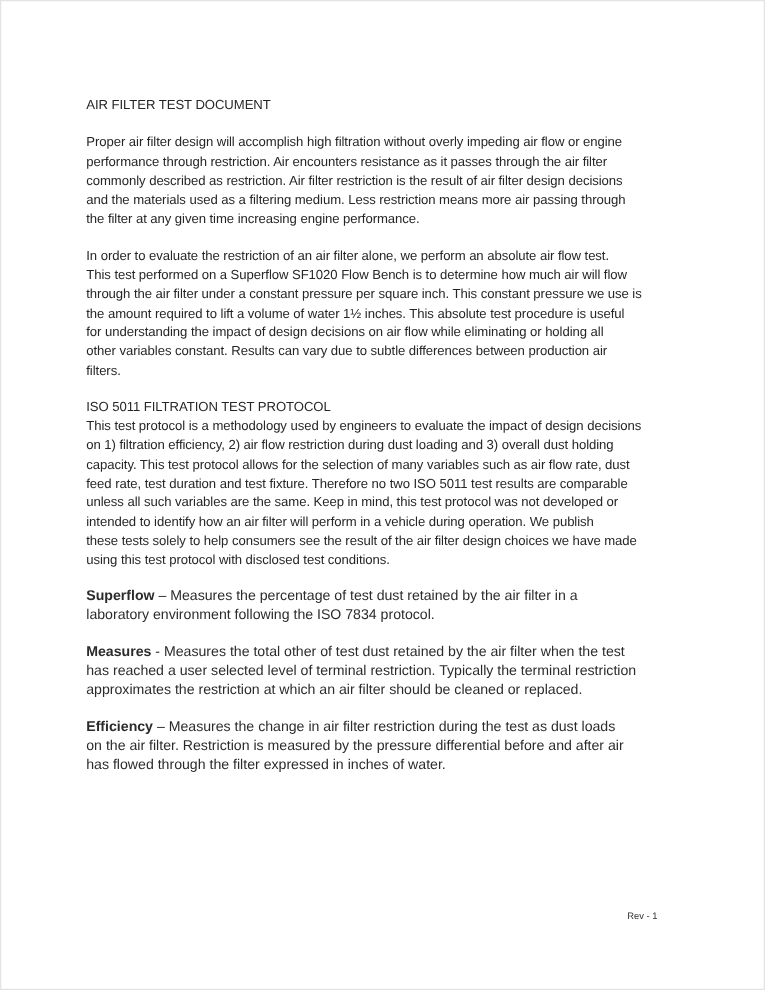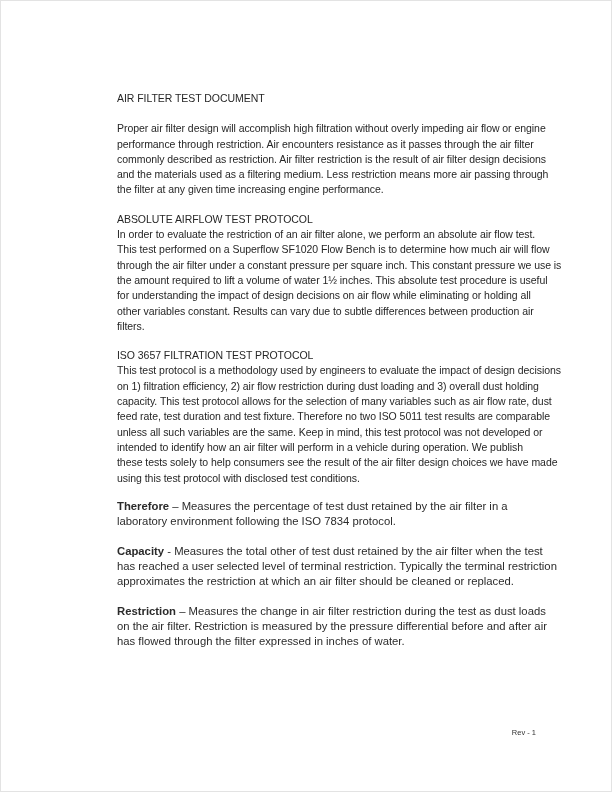--- a/index.html
+++ b/index.html
@@ -13,23 +13,22 @@
     height: 792px;
     background: #ffffff;
     box-sizing: border-box;
     border: 1px solid #e3e3e3;
     overflow: hidden;
     color: #212121;
   }
   .content {
     position: absolute;
     left: 68px;
-    top: 90px;
+    top: 76px;
     width: 476px;
-    margin-left: 48px;
   }
   
   .doc-top {
     font-family: "Liberation Sans", sans-serif;
     font-size: 10.5px;
     line-height: 15.3px;
     color: #262626;
     letter-spacing: -0.05px;
   }
   .doc-title {
@@ -64,21 +63,21 @@
   }
   .definition .term {
     font-weight: 700;
   }
   .definition .body {
     white-space: pre-line;
   }
   .footer {
     position: absolute;
     top: 727px;
-    right: 75px;
+    right: 85px;
     font-family: "Liberation Sans", sans-serif;
     font-size: 7.5px;
     color: #333333;
   }
 </style>
 </head>
 <body>
 
 <div class="page">
   <div class="content">
@@ -86,59 +85,58 @@
     <div class="doc-top">
       <p class="doc-title">AIR FILTER TEST DOCUMENT</p>
 
       <p class="para">Proper air filter design will accomplish high filtration without overly impeding air flow or engine
 performance through restriction. Air encounters resistance as it passes through the air filter
 commonly described as restriction. Air filter restriction is the result of air filter design decisions
 and the materials used as a filtering medium. Less restriction means more air passing through
 the filter at any given time increasing engine performance.</p>
 
       <div class="section">
-        <p class="section-heading">ABSOLUTE AIRFLOW TEST PROTOCOL</p>
         <p class="para">In order to evaluate the restriction of an air filter alone, we perform an absolute air flow test.
 This test performed on a Superflow SF1020 Flow Bench is to determine how much air will flow
 through the air filter under a constant pressure per square inch. This constant pressure we use is
 the amount required to lift a volume of water 1½ inches. This absolute test procedure is useful
 for understanding the impact of design decisions on air flow while eliminating or holding all
 other variables constant.  Results can vary due to subtle differences between production air
 filters.</p>
       </div>
 
       <div class="section">
-        <p class="section-heading">ISO 3657 FILTRATION TEST PROTOCOL</p>
+        <p class="section-heading">ISO 5011 FILTRATION TEST PROTOCOL</p>
         <p class="para">This test protocol is a methodology used by engineers to evaluate the impact of design decisions
 on 1) filtration efficiency, 2) air flow restriction during dust loading and 3) overall dust holding
 capacity. This test protocol allows for the selection of many variables such as air flow rate, dust
 feed rate, test duration and test fixture. Therefore no two ISO 5011 test results are comparable
 unless all such variables are the same. Keep in mind, this test protocol was not developed or
 intended to identify how an air filter will perform in a vehicle during operation.  We publish
 these tests solely to help consumers see the result of the air filter design choices we have made
 using this test protocol with disclosed test conditions.</p>
       </div>
     </div>
 
     <div class="definitions">
       <p class="definition">
-        <span class="term">Therefore</span>
+        <span class="term">Superflow</span>
         <span class="body">– Measures the percentage of test dust retained by the air filter in a
 laboratory environment following the ISO 7834 protocol.</span>
       </p>
 
       <p class="definition">
-        <span class="term">Capacity</span>
+        <span class="term">Measures</span>
         <span class="body">- Measures the total other of test dust retained by the air filter when the test
 has reached a user selected level of terminal restriction. Typically the terminal restriction
 approximates the restriction at which an air filter should be cleaned or replaced.</span>
       </p>
 
       <p class="definition">
-        <span class="term">Restriction</span>
+        <span class="term">Efficiency</span>
         <span class="body">– Measures the change in air filter restriction during the test as dust loads
 on the air filter. Restriction is measured by the pressure differential before and after air
 has flowed through the filter expressed in inches of water.</span>
       </p>
     </div>
   </div>
 
   <div class="footer">Rev - 1</div>
 </div>
 

